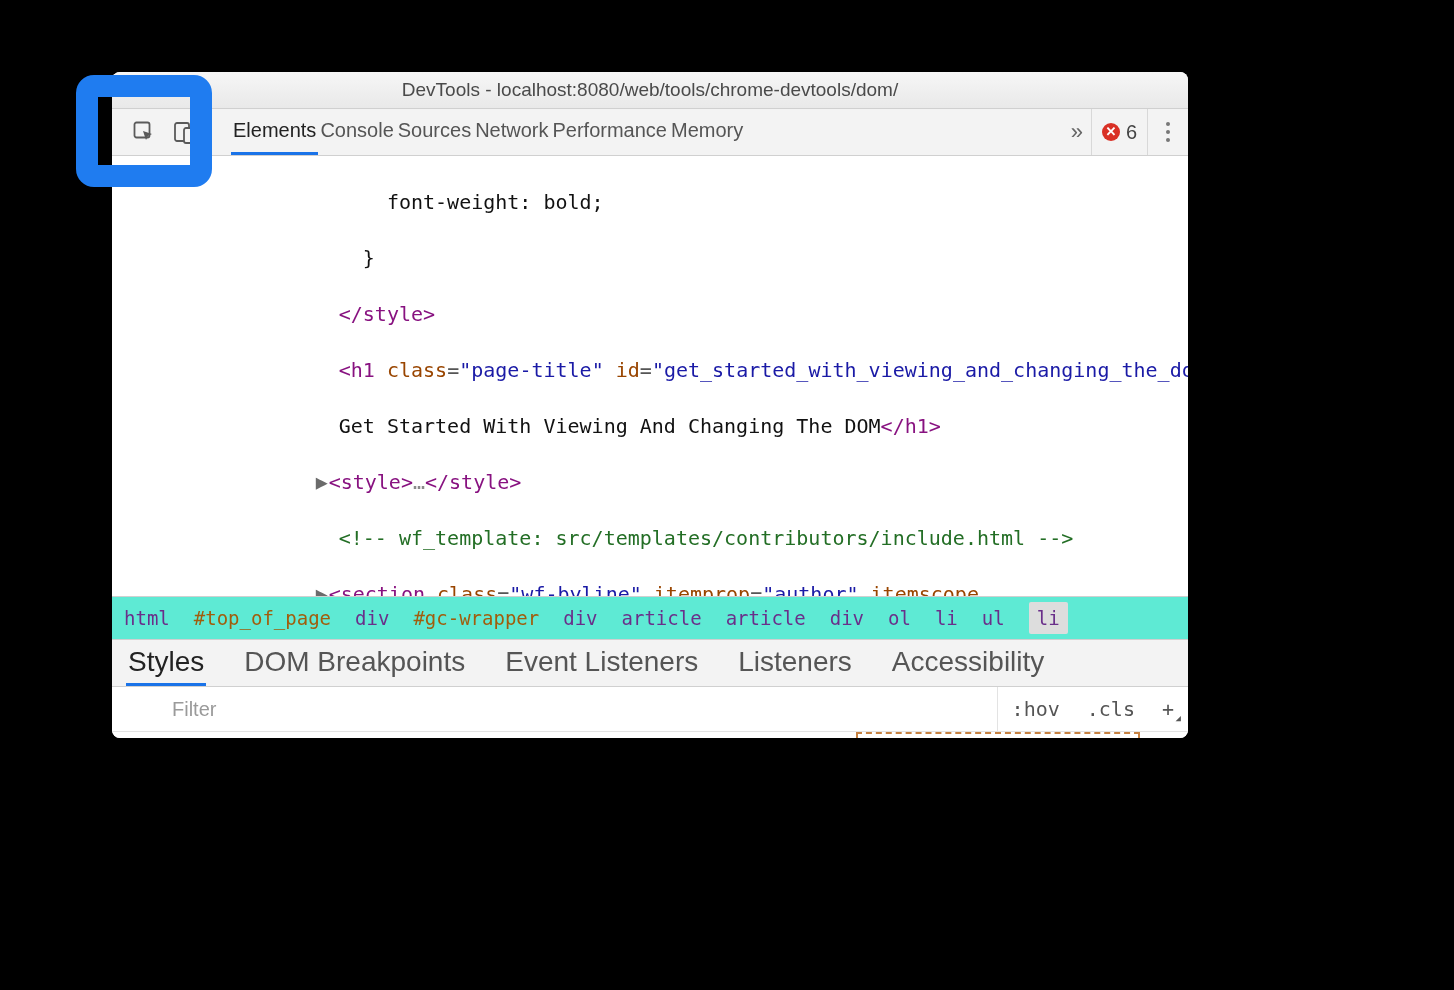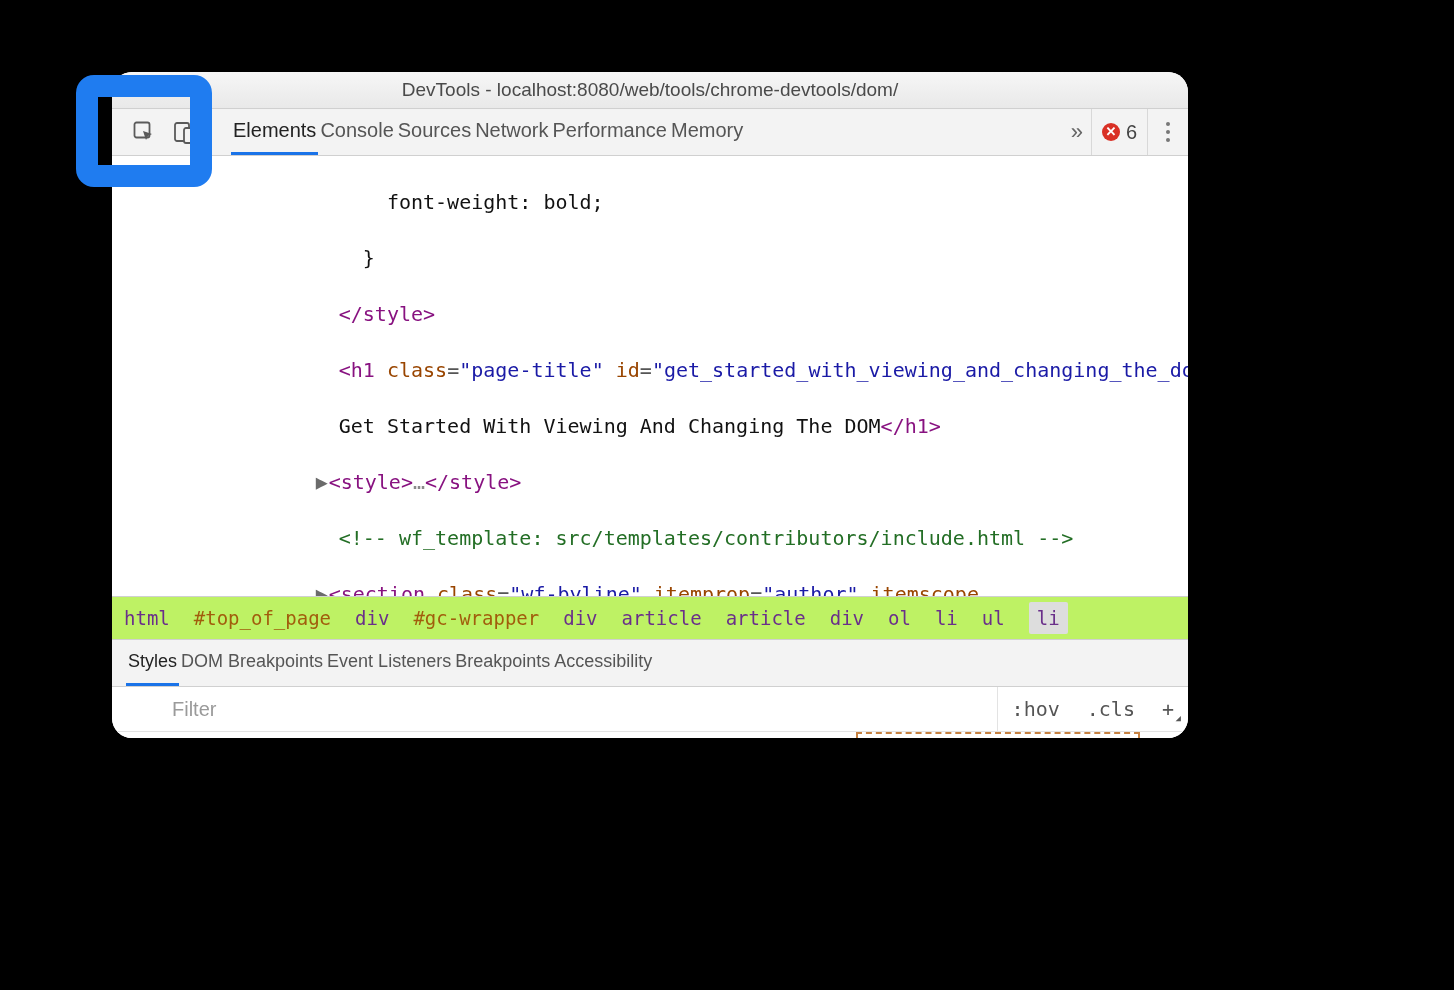--- a/index.html
+++ b/index.html
@@ -12,21 +12,21 @@
     font-size: 20px;
     -webkit-font-smoothing: antialiased;
   }
   .window {
     position: absolute;
     left: 112px;
     top: 72px;
     width: 1076px;
     height: 666px;
     background: #fff;
-    border-radius: 20px;
+    border-radius: 8px;
     box-shadow: 0 30px 60px rgba(0,0,0,.4);
     overflow: hidden;
     display: flex;
     flex-direction: column;
   }
   
   .titlebar {
     height: 36px;
     background: linear-gradient(#f6f6f6,#e9e9e9);
     border-bottom: 1px solid #d0d0d0;
@@ -142,21 +142,21 @@
   .t-val   { color: #1a1aa6; }   
   .t-text  { color: #111; }
   .t-cmt   { color: #236e25; }   
   .t-punc  { color: #555; }
   .t-grey  { color: #8a8a8a; }
 
   
   .crumbs {
     flex: 0 0 auto;
     height: 42px;
-    background: #bef264;
+    background: #5eead4;
     border-top: 1px solid #d0d0d0;
     border-bottom: 1px solid #d0d0d0;
     display: flex;
     align-items: center;
     gap: 24px;
     padding: 0 12px;
     font-family: Menlo, Consolas, monospace;
     font-size: 19px;
     color: #6a2f8a;
   }
@@ -173,23 +173,24 @@
     flex: 0 0 auto;
     display: flex;
     flex-direction: column;
   }
   .subtabs {
     height: 46px;
     background: #f3f3f3;
     border-bottom: 1px solid #d0d0d0;
     display: flex;
     align-items: stretch;
+    gap: 36px;
     padding: 0 14px;
     color: #555;
-    font-size: 18px;
+    font-size: 28px;
   }
   .subtab { display:flex;align-items:center;border-bottom:3px solid transparent;padding:0 2px; }
   .subtab.active { color:#222; border-bottom-color:#1a73e8; }
 
   .filterbar {
     height: 44px;
     background: #fff;
     border-bottom: 1px solid #e3e3e3;
     display: flex;
     align-items: center;
@@ -350,21 +351,21 @@
       <div class="subtab active">
           <span>Styles</span>
         </div>
       <div class="subtab">
           <span>DOM Breakpoints</span>
         </div>
       <div class="subtab">
           <span>Event Listeners</span>
         </div>
       <div class="subtab">
-          <span>Breakpoints</span>
+          <span>Listeners</span>
         </div>
       <div class="subtab">
           <span>Accessibility</span>
         </div>
     </div>
     <div class="filterbar">
       <input type="text" placeholder="Filter" style="">
       <div class="filter-actions">
         <span>:hov</span>
         <span>.cls</span>

